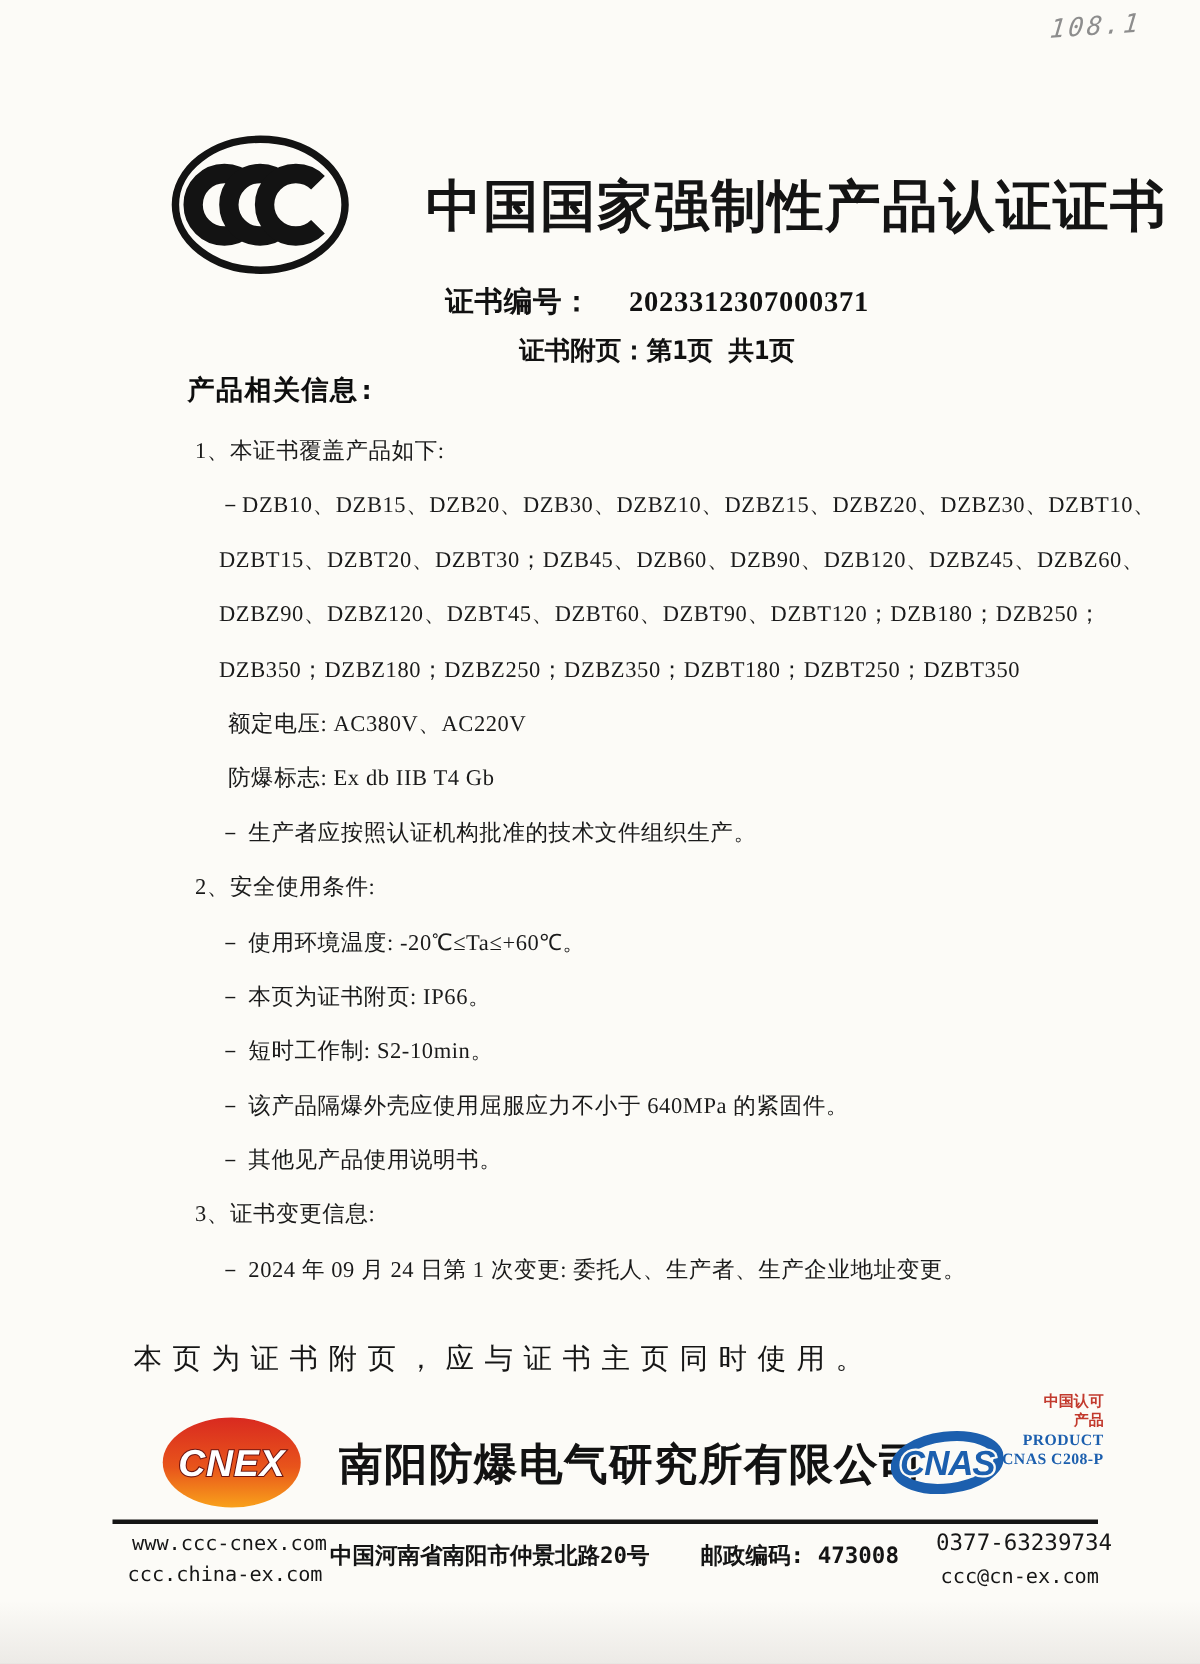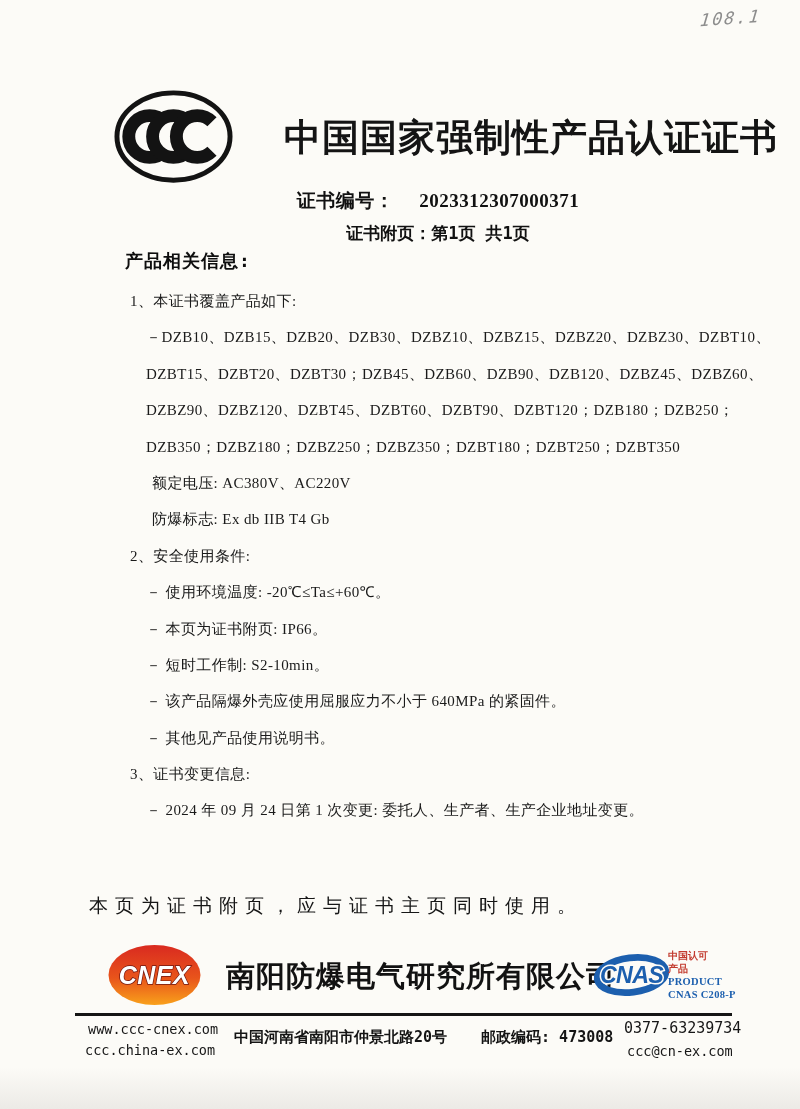--- a/index.html
+++ b/index.html
@@ -66,30 +66,30 @@
 
   
   .cnex-logo { position:absolute; left:106px; top:942px; }
   .company-name {
     position:absolute; left:226px; top:957px;
     font-family:"Liberation Sans","DejaVu Sans",sans-serif;
     font-weight:700; font-size:29px; letter-spacing:1px;
     color:#121212; white-space:nowrap;
   }
   .cnas-logo { position:absolute; left:594px; top:946px;text-align:center; }
-  .cnas-text { position:absolute; left:668px; top:949px; line-height:13px; white-space:nowrap; }
+  .cnas-text { position:absolute; left:668px; top:928px; line-height:13px; white-space:nowrap;text-align:right; }
   .cnas-text .red  { color:#c23a2e; font-size:10px; font-weight:700; display:block; font-family:"Liberation Sans",sans-serif; }
   .cnas-text .blue { color:#1c5fae; font-size:10.5px; font-weight:700; display:block; font-family:Liberation Serif, serif; letter-spacing:0.3px; }
 
   
   .bottom-rule { position:absolute; left:75px; top:1013px; width:657px; height:3px; background:#151515; }
   .contact { font-size:13.5px; color:#161616; white-space:nowrap; }
   .web1  { position:absolute; left:88px;  top:1021px; }
   .web2  { position:absolute; left:85px;  top:1042px; }
-  .addr-row { position:absolute; left:234px; top:1028px; font-size:15px; font-weight:600; white-space:nowrap; color:#141414; }
+  .addr-row { position:absolute; left:220px; top:1028px; font-size:15px; font-weight:600; white-space:nowrap; color:#141414; }
   .addr-row .gap { display:inline-block; width:34px; }
   .phone { position:absolute; left:624px; top:1019px; font-size:15px; }
   .email { position:absolute; left:627px; top:1043px; }
 </style>
 </head>
 <body>
 
 <div class="page">
 
   <div class="handwritten">108.1</div>
@@ -116,20 +116,21 @@
   <div class="body-block">
     <div class="body-heading">产品相关信息:</div>
     <div>
         <div class="body-line indent-1">1、本证书覆盖产品如下:</div>
         <div class="body-line indent-2">－DZB10、DZB15、DZB20、DZB30、DZBZ10、DZBZ15、DZBZ20、DZBZ30、DZBT10、</div>
         <div class="body-line indent-2">DZBT15、DZBT20、DZBT30；DZB45、DZB60、DZB90、DZB120、DZBZ45、DZBZ60、</div>
         <div class="body-line indent-2">DZBZ90、DZBZ120、DZBT45、DZBT60、DZBT90、DZBT120；DZB180；DZB250；</div>
         <div class="body-line indent-2">DZB350；DZBZ180；DZBZ250；DZBZ350；DZBT180；DZBT250；DZBT350</div>
         <div class="body-line indent-3">额定电压: AC380V、AC220V</div>
         <div class="body-line indent-3">防爆标志: Ex db IIB T4 Gb</div>
+        <div class="body-line indent-2">－ 生产者应按照认证机构批准的技术文件组织生产。</div>
         <div class="body-line indent-1">2、安全使用条件:</div>
         <div class="body-line indent-2">－ 使用环境温度: -20℃≤Ta≤+60℃。</div>
         <div class="body-line indent-2">－ 本页为证书附页: IP66。</div>
         <div class="body-line indent-2">－ 短时工作制: S2-10min。</div>
         <div class="body-line indent-2">－ 该产品隔爆外壳应使用屈服应力不小于 640MPa 的紧固件。</div>
         <div class="body-line indent-2">－ 其他见产品使用说明书。</div>
         <div class="body-line indent-1">3、证书变更信息:</div>
         <div class="body-line indent-2">－ 2024 年 09 月 24 日第 1 次变更: 委托人、生产者、生产企业地址变更。</div>
       </div>
   </div>

